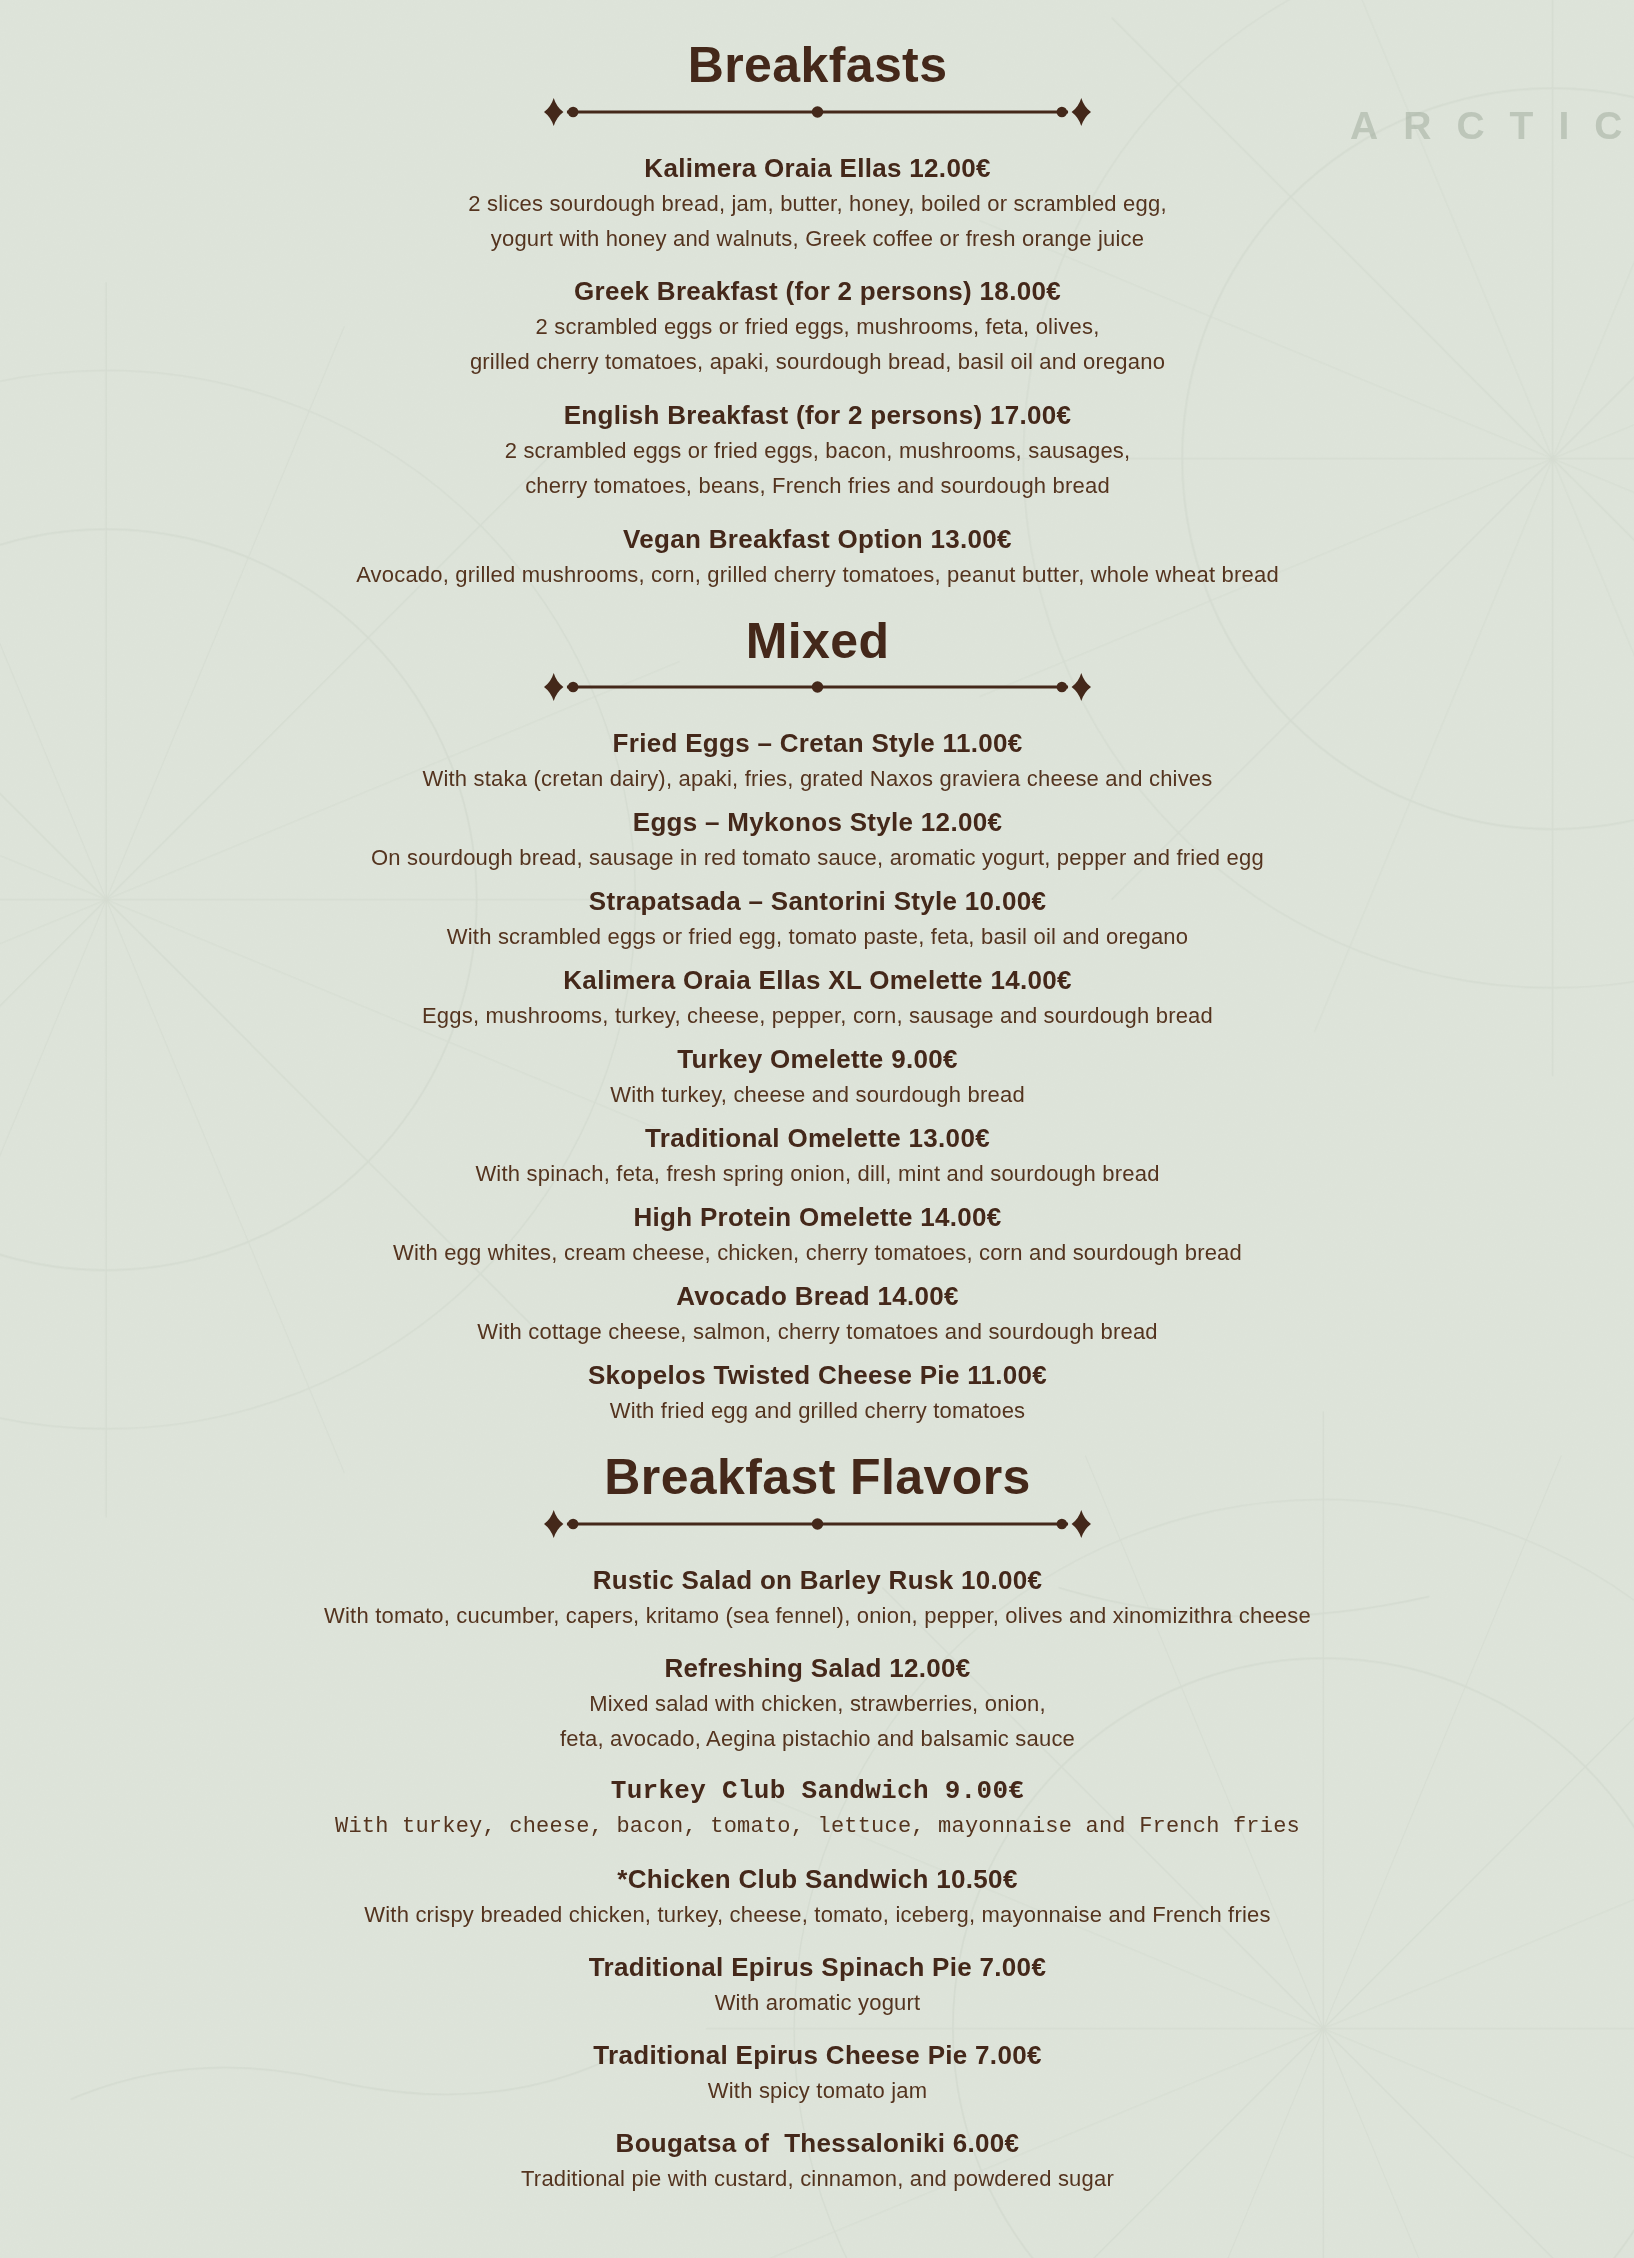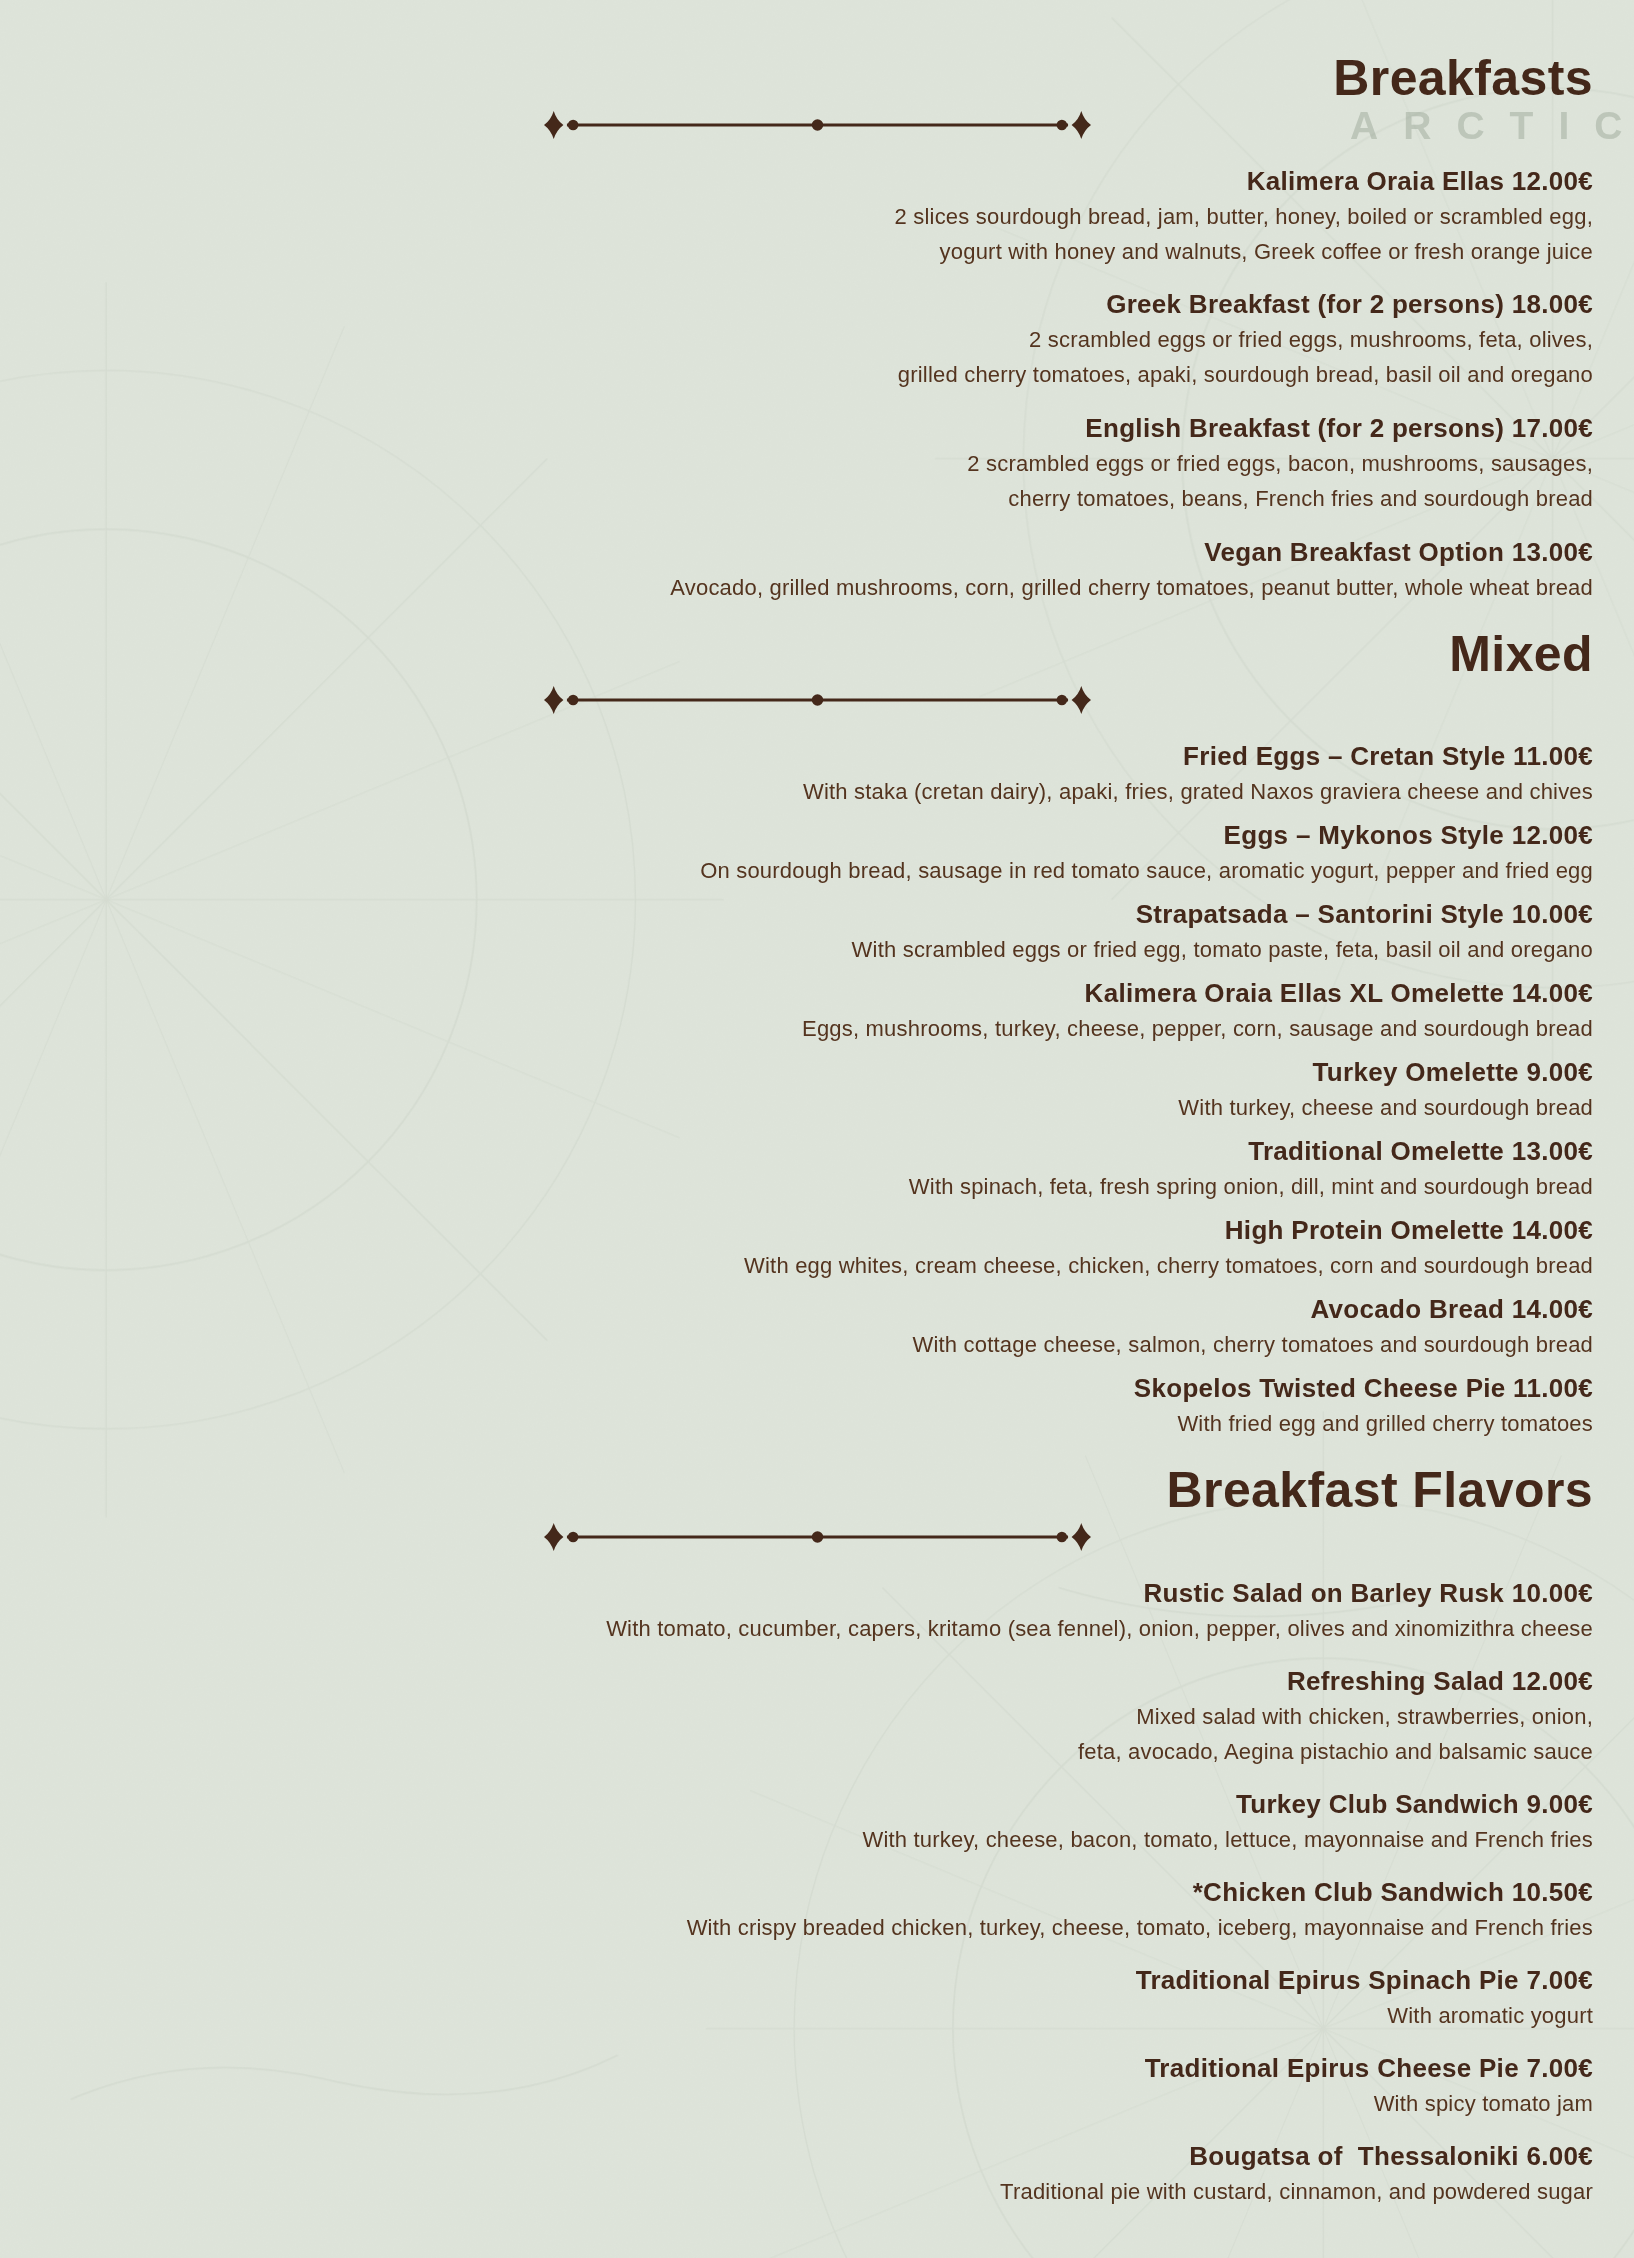--- a/index.html
+++ b/index.html
@@ -24,41 +24,41 @@
     z-index: 0;
     font-size: 39px;
     letter-spacing: 25px;
     font-weight: bold;
     color: rgba(128, 142, 126, 0.35);
     white-space: nowrap;
   }
   .content {
     position: relative;
     z-index: 1;
-    padding: 38px 42px 0 42px;
-    text-align: right;
+    padding: 25px 42px 0 42px;
+    text-align: center;
   }
   .menu-section { margin-bottom: 21px; }
   .section-title {
     margin: 12.4px 0 1.8px 0;
     font-size: 50px;
     line-height: 56px;
     font-weight: bold;
     color: var(--ink, #44281a);
     letter-spacing: 0.4px;
   }
   .divider {
     display: flex;
     justify-content: center;
     margin: 3.5px 0 23px 0;
   }
   .menu-item { margin-bottom: 17.6px; }
   .section-eggs .menu-item { margin-bottom: 8px; }
   .section-breakfast-flavors .menu-item { margin-bottom: 17px; }
-  .menu-item.extra-gap { margin-top: 12px; }
+  .menu-item.extra-gap { margin-top: 12px; font-family: Liberation Mono, monospace; }
   .item-name {
     font-size: 26px;
     line-height: 36px;
     font-weight: bold;
     color: var(--ink, #44281a);
     white-space: pre-wrap;
     letter-spacing: 0.3px;
   }
   .item-desc {
     font-size: 22px;

